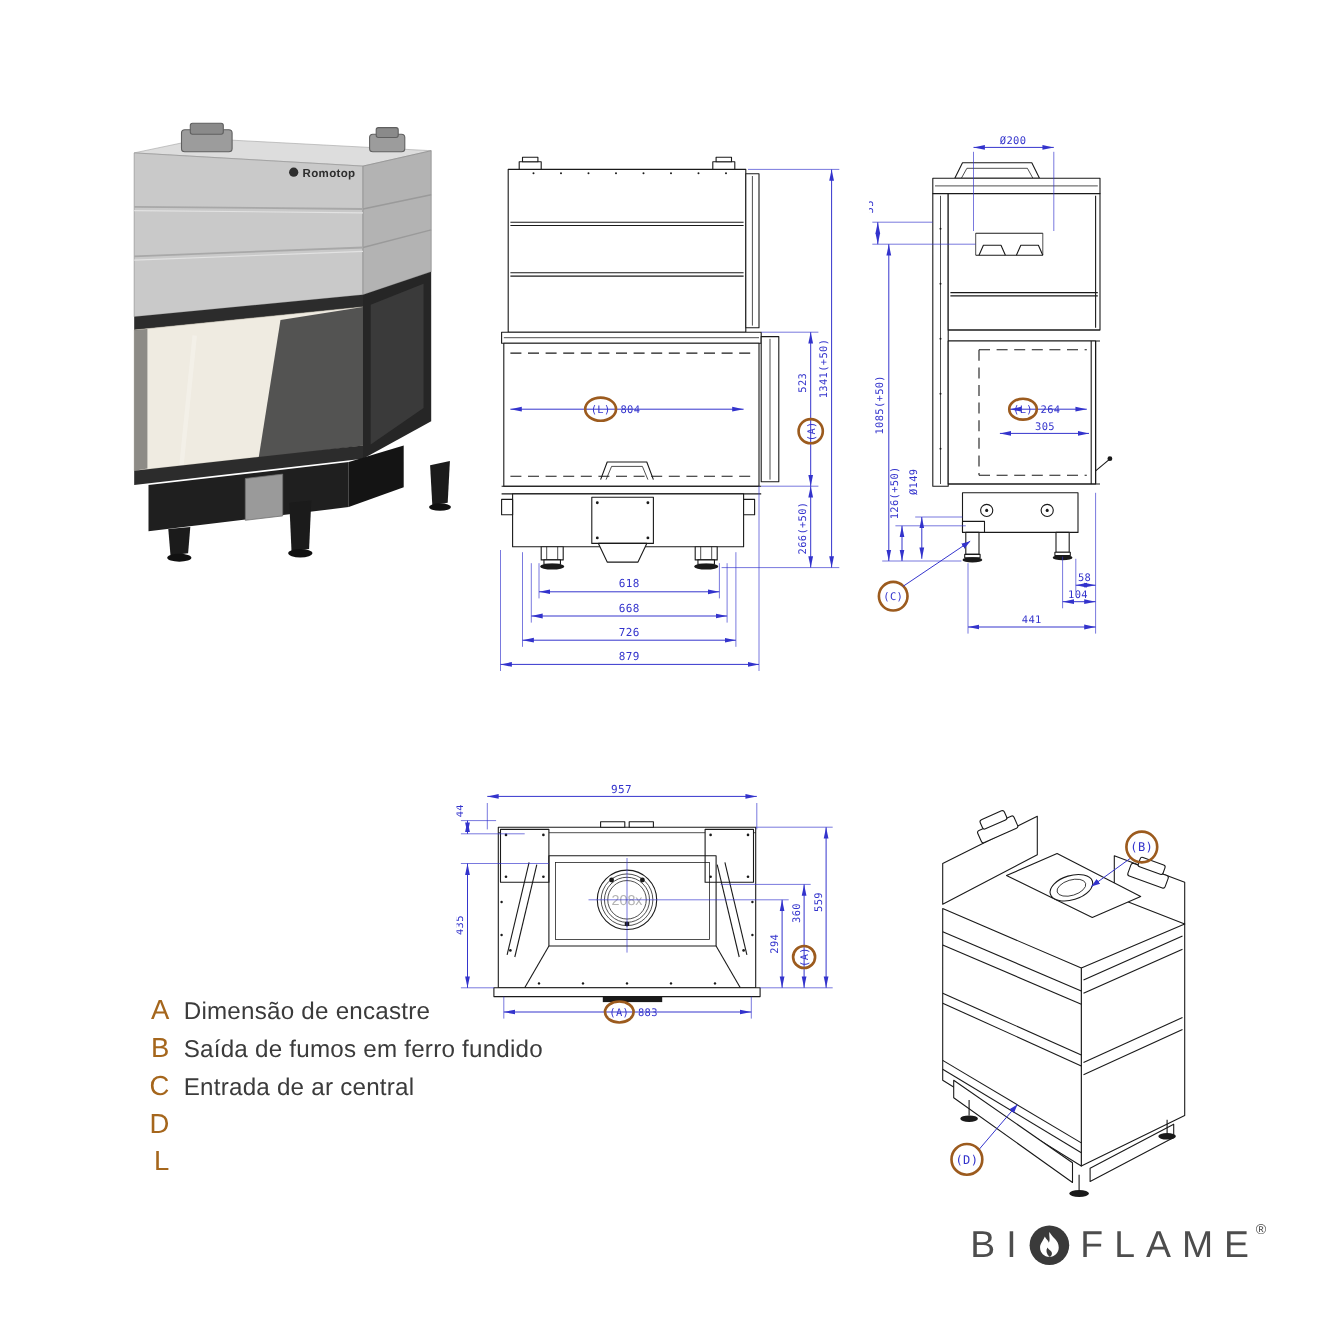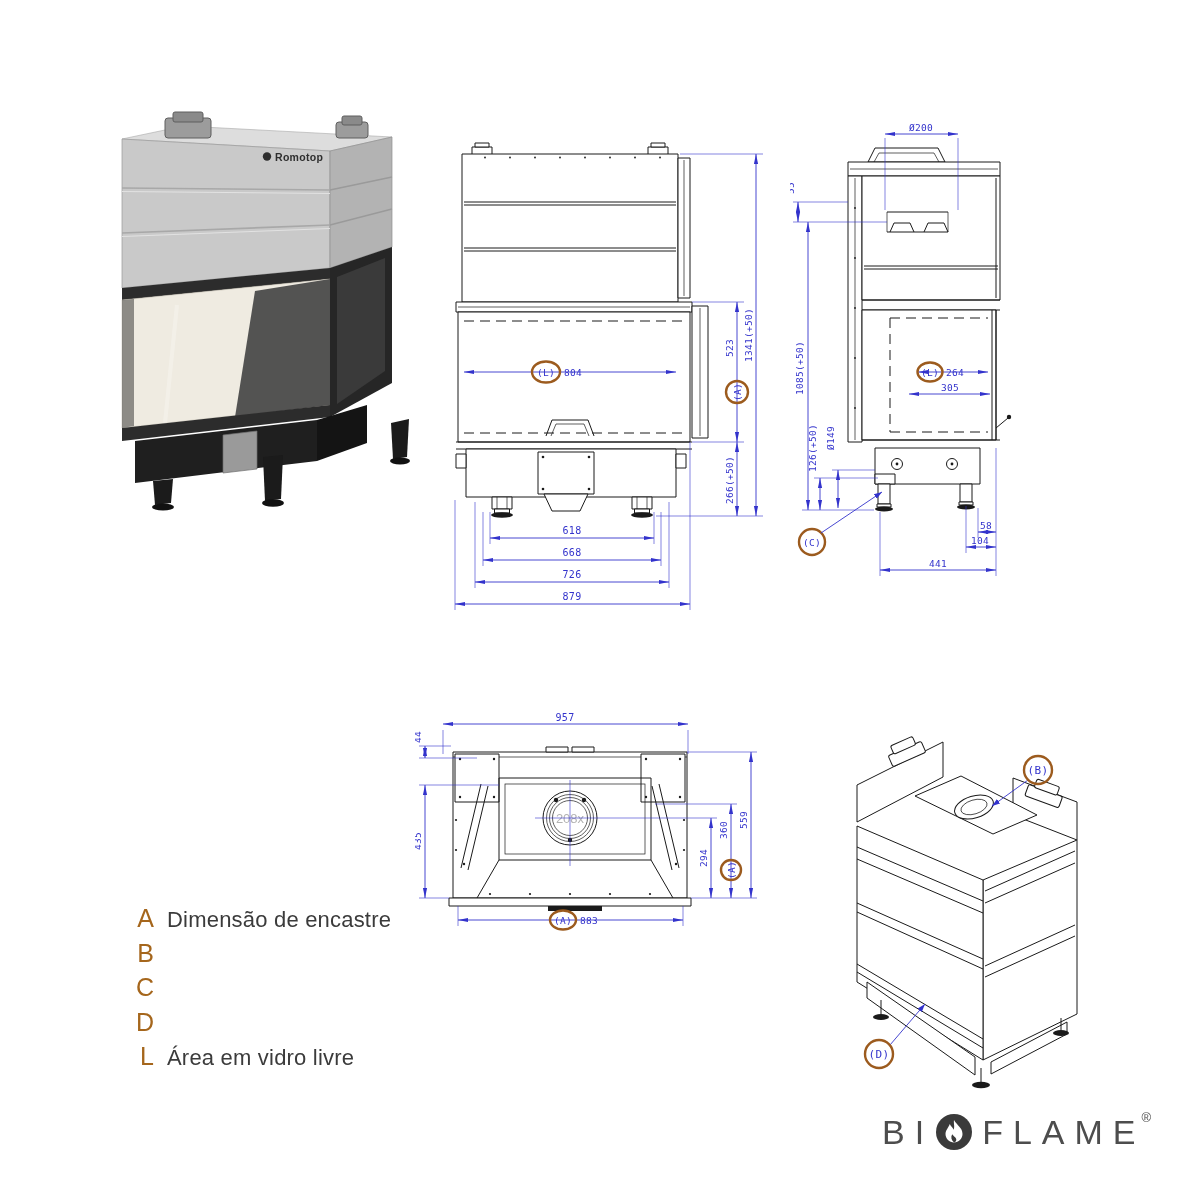--- a/index.html
+++ b/index.html
@@ -430,30 +430,31 @@
   </g>
 </svg>
 
 <div class="legend">
   <div class="legend-row">
     <span class="legend-key">A</span>
     <span class="legend-text">Dimensão de encastre</span>
   </div>
   <div class="legend-row">
     <span class="legend-key">B</span>
+    <span class="legend-text">Saída de fumos em ferro fundido</span>
   </div>
   <div class="legend-row">
     <span class="legend-key">C</span>
+    <span class="legend-text">Entrada de ar central</span>
   </div>
   <div class="legend-row">
     <span class="legend-key">D</span>
   </div>
   <div class="legend-row">
     <span class="legend-key">L</span>
-    <span class="legend-text">Área em vidro livre</span>
   </div>
 </div>
 
 <div class="logo">
   <span class="ltr">BI</span>
   <svg class="disc" viewBox="0 0 40 40">
     <circle cx="20" cy="20" r="18" fill="#3a3a3a"></circle>
     <path d="M20,8 C23,13.5 28.5,15.5 28.5,22 C28.5,26.8 24.7,30.5 20,30.5 C15.3,30.5 11.5,26.8 11.5,22 C11.5,18.2 14.2,16.2 15.8,12 C16.9,14.6 19,15.2 19.5,17.8 C21.1,15.1 19.4,11.2 20,8 Z" fill="#ffffff"></path>
     <path d="M20,30.5 C17.2,28 16.6,24.8 18.2,22.2 C19.8,24.7 22.3,25.2 22.3,27.6 C22.3,29.2 21.2,30.5 20,30.5 Z" fill="#3a3a3a"></path>
   </svg>

